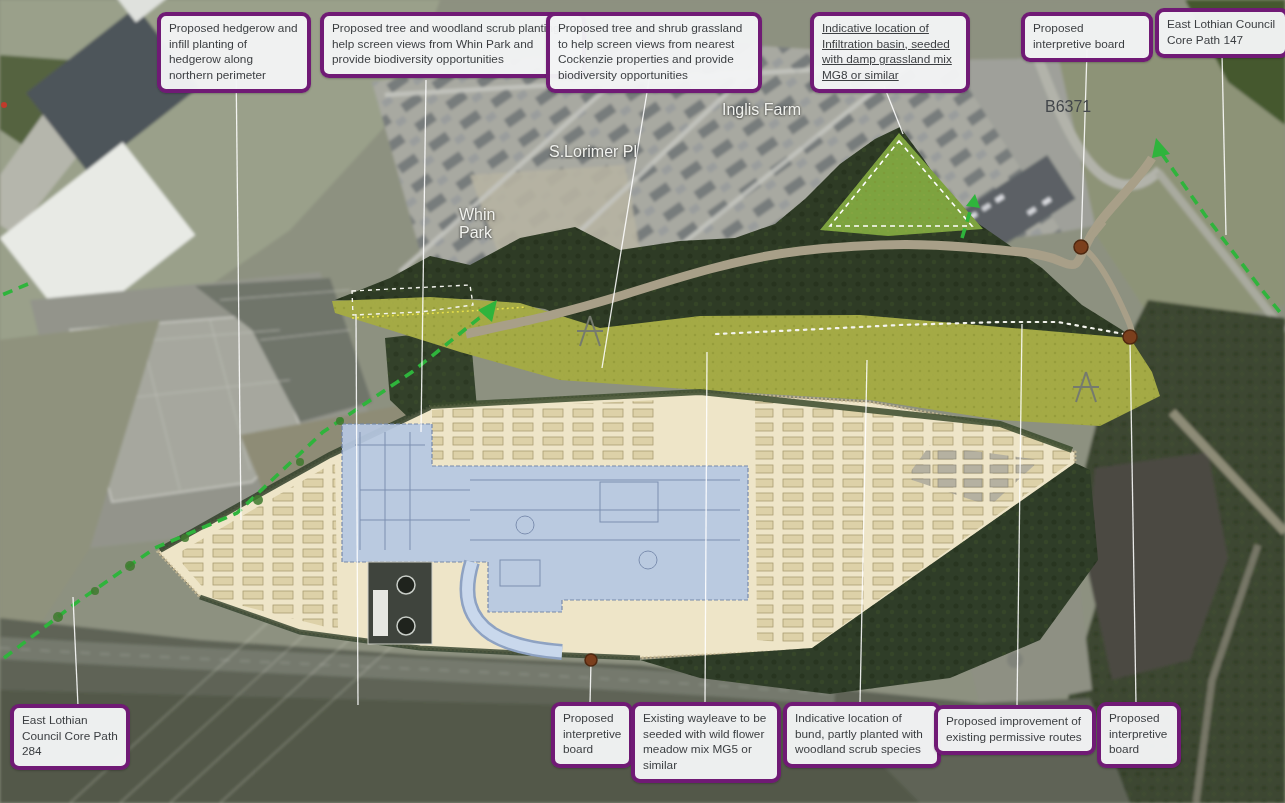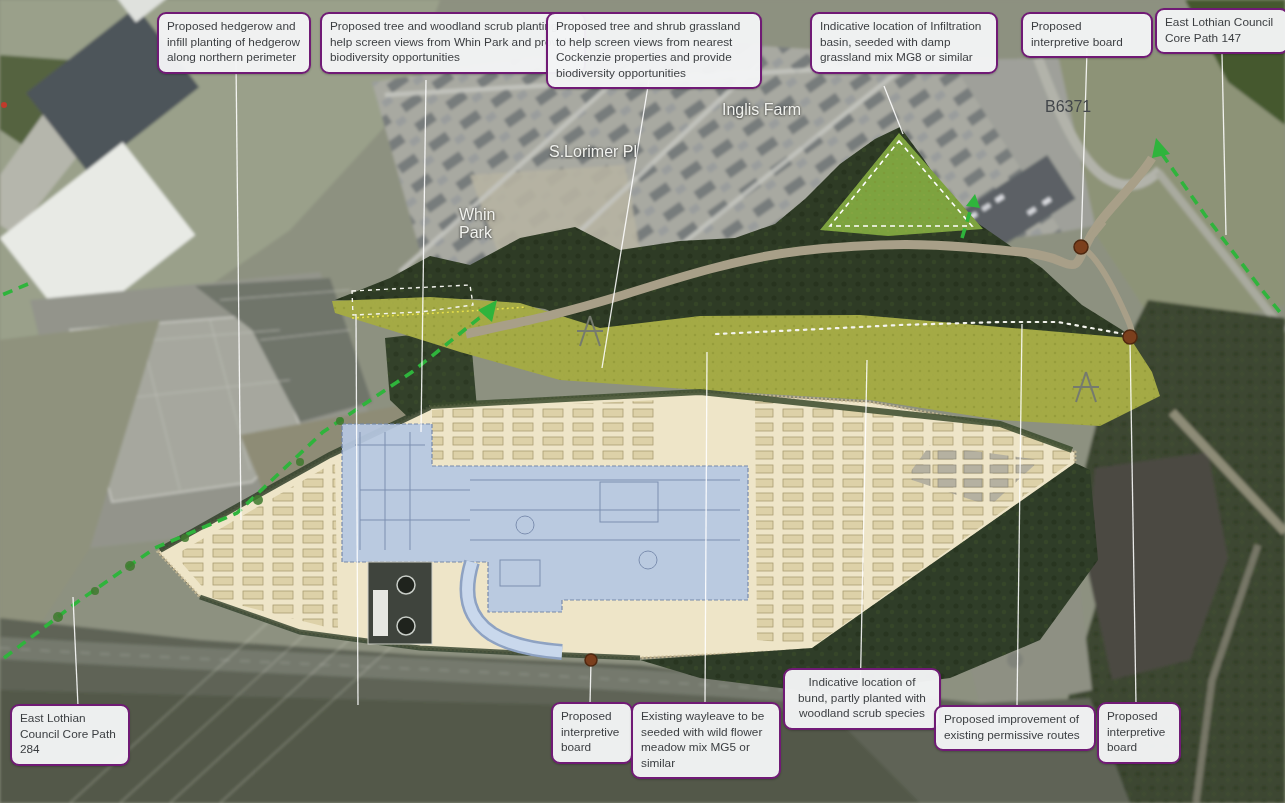--- a/index.html
+++ b/index.html
@@ -4,21 +4,21 @@
 <style>
   html,body{margin:0;padding:0;background:#222;}
   #stage{
     position:relative;width:1285px;height:803px;overflow:hidden;
     font-family:"Liberation Sans",sans-serif;background:#8d9180;
   }
   #map-svg{position:absolute;left:0;top:0;width:1285px;height:803px;display:block;}
   .callout{
     position:absolute;box-sizing:border-box;
     background:rgba(243,244,245,0.97);
-    border:2px solid #701a75;border-radius:9px;
+    border:4px solid #701a75;border-radius:9px;
     padding:5px 8px 6px 8px;
     font-size:11.8px;line-height:1.32;color:#3b3e41;
     box-shadow:0 1px 2px rgba(0,0,0,0.22);
   }
   .place-label{
     position:absolute;color:#f2f3ef;font-size:16px;
     text-shadow:0 0 3px rgba(0,0,0,0.55),0 1px 2px rgba(0,0,0,0.35);
     white-space:pre-line;
   }
   .place-label.dark{color:#43474b;text-shadow:none;}
@@ -269,24 +269,24 @@
 
 <div class="place-label" style="left:722px;top:101px;">Inglis Farm</div>
 <div class="place-label" style="left:549px;top:143px;">S.Lorimer Pl</div>
 <div class="place-label" style="left:459px;top:206px;">Whin
 Park</div>
 <div class="place-label dark" style="left:1045px;top:98px;">B6371</div>
 
 <div class="callout" style="left:157px;top:12px;width:154px;">Proposed hedgerow and infill planting of hedgerow along northern perimeter</div>
 <div class="callout" style="left:320px;top:12px;width:266px;">Proposed tree and woodland scrub planting to help screen views from Whin Park and provide biodiversity opportunities</div>
 <div class="callout" style="left:546px;top:12px;width:216px;">Proposed tree and shrub grassland to help screen views from nearest Cockenzie properties and provide biodiversity opportunities</div>
-<div class="callout" style="left:810px;top:12px;width:188px;">Indicative location of Infiltration basin, seeded with damp grassland mix MG8 or similar</div>
+<div class="callout" style="left:810px;top:12px;width:160px;text-decoration:underline;">Indicative location of Infiltration basin, seeded with damp grassland mix MG8 or similar</div>
 <div class="callout" style="left:1021px;top:12px;width:132px;">Proposed interpretive board</div>
 <div class="callout" style="left:1155px;top:8px;width:134px;">East Lothian Council Core Path 147</div>
 
 <div class="callout" style="left:10px;top:704px;width:120px;">East Lothian Council Core Path 284</div>
 <div class="callout" style="left:551px;top:702px;width:82px;">Proposed interpretive board</div>
 <div class="callout" style="left:631px;top:702px;width:150px;">Existing wayleave to be seeded with wild flower meadow mix MG5 or similar</div>
-<div class="callout" style="left:783px;top:668px;width:158px;text-align:center;">Indicative location of bund, partly planted with woodland scrub species</div>
+<div class="callout" style="left:783px;top:702px;width:158px;">Indicative location of bund, partly planted with woodland scrub species</div>
 <div class="callout" style="left:934px;top:705px;width:162px;">Proposed improvement of existing permissive routes</div>
 <div class="callout" style="left:1097px;top:702px;width:84px;">Proposed interpretive board</div>
 
 </div>
 
 </body></html>

